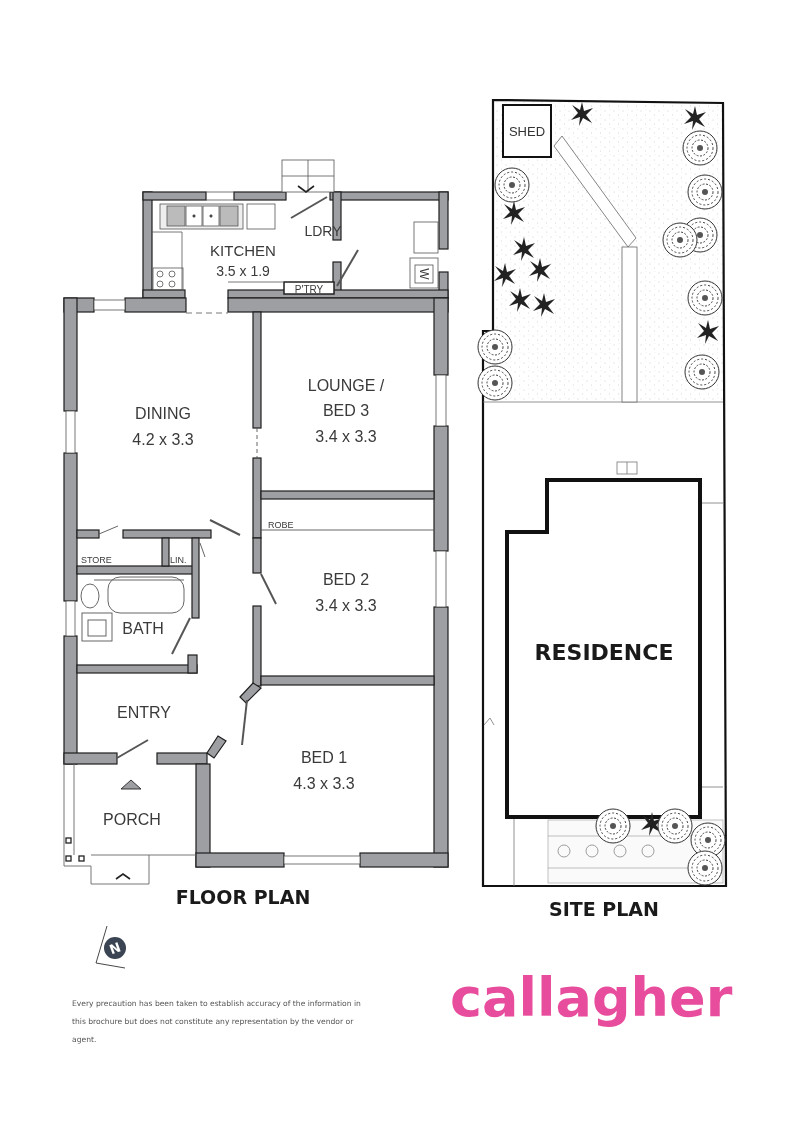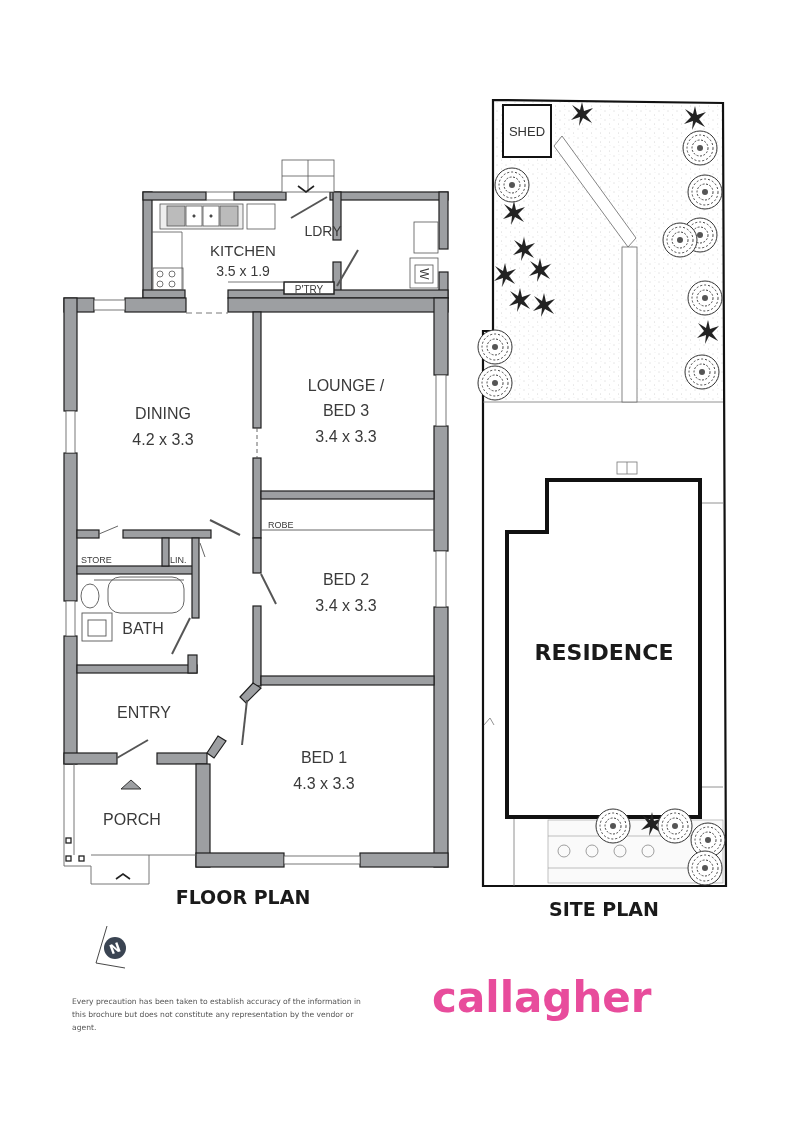--- a/index.html
+++ b/index.html
@@ -3,22 +3,22 @@
 <meta charset="utf-8">
 <style>
   html, body { margin: 0; padding: 0; background: #ffffff; }
   body { width: 800px; height: 1131px; position: relative; overflow: hidden; font-family: "Liberation Sans", sans-serif; }
   #plan { position: absolute; left: 0; top: 0; }
   .room-label { font-family: "Liberation Sans", sans-serif; fill: #3a3a3a; font-size: 16px; text-anchor: middle; }
   .room-label-sm { font-family: "Liberation Sans", sans-serif; fill: #3a3a3a; font-size: 9px; }
   .plan-title { font-family: "DejaVu Sans", sans-serif; fill: #1a1a1a; font-size: 19px; font-weight: bold; text-anchor: middle; }
   .residence-label { font-family: "DejaVu Sans", sans-serif; fill: #1a1a1a; font-size: 22px; font-weight: bold; text-anchor: middle; }
   .shed-label { font-family: "Liberation Sans", sans-serif; fill: #333; font-size: 13px; text-anchor: middle; }
-  .disclaimer { position: absolute; left: 72px; top: 995px; width: 300px; font-family: "DejaVu Sans", sans-serif; font-size: 7.6px; line-height: 13px; color: #555; }
-  .brand { position: absolute; left: 432px; top: 968px; font-family: "DejaVu Sans", sans-serif; font-weight: bold; font-size: 42px; color: #e84c9c; letter-spacing: 0px; line-height: 60px; }
+  .disclaimer { position: absolute; left: 72px; top: 995px; width: 300px; font-family: "DejaVu Sans", sans-serif; font-size: 7.6px; line-height: 18px; color: #555; }
+  .brand { position: absolute; left: 450px; top: 968px; font-family: "DejaVu Sans", sans-serif; font-weight: bold; font-size: 54px; color: #e84c9c; letter-spacing: 0px; line-height: 60px; }
 </style>
 </head>
 <body>
 
 <svg id="plan" width="800" height="1131" viewBox="0 0 800 1131" xmlns="http://www.w3.org/2000/svg">
   <defs>
     <pattern id="dots" width="9" height="9" patternUnits="userSpaceOnUse">
       <circle cx="2" cy="3" r="0.45" fill="#999"></circle>
       <circle cx="6.5" cy="7" r="0.45" fill="#aaa"></circle>
       <circle cx="7" cy="1.5" r="0.35" fill="#bbb"></circle>

